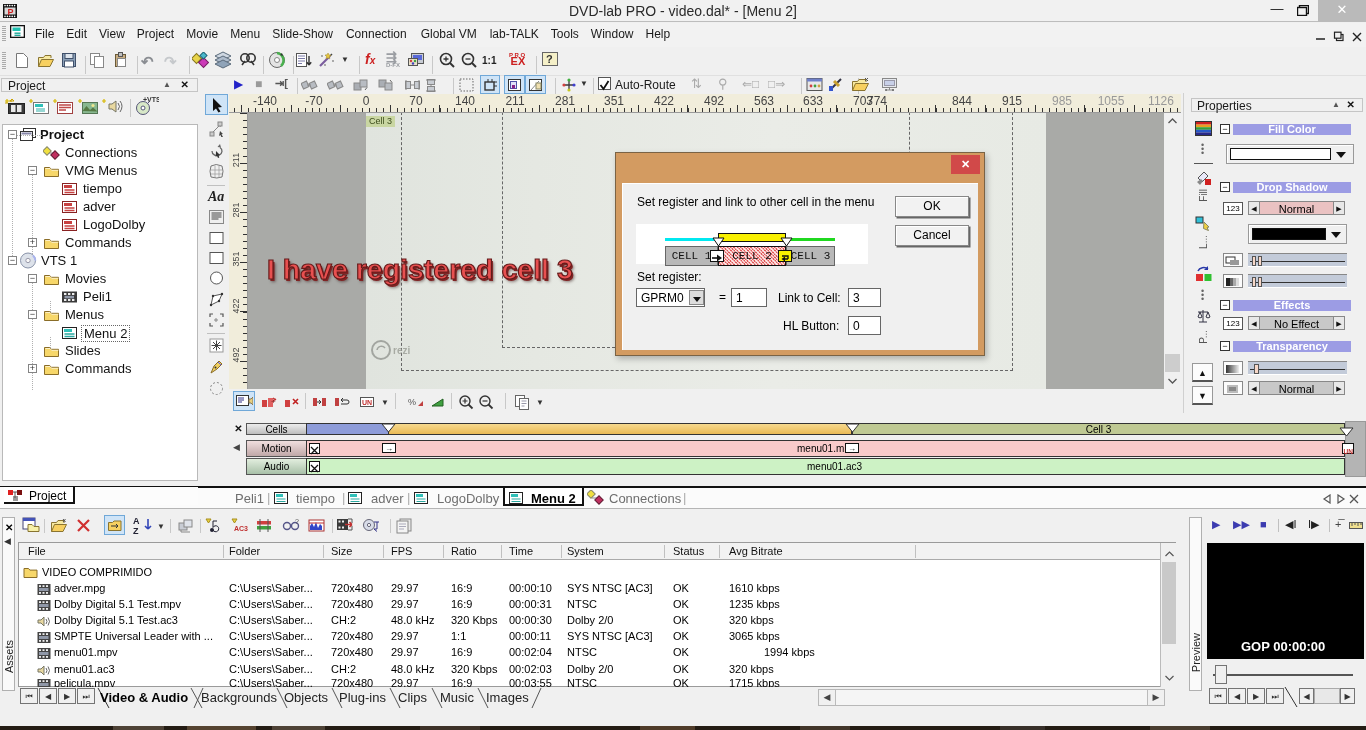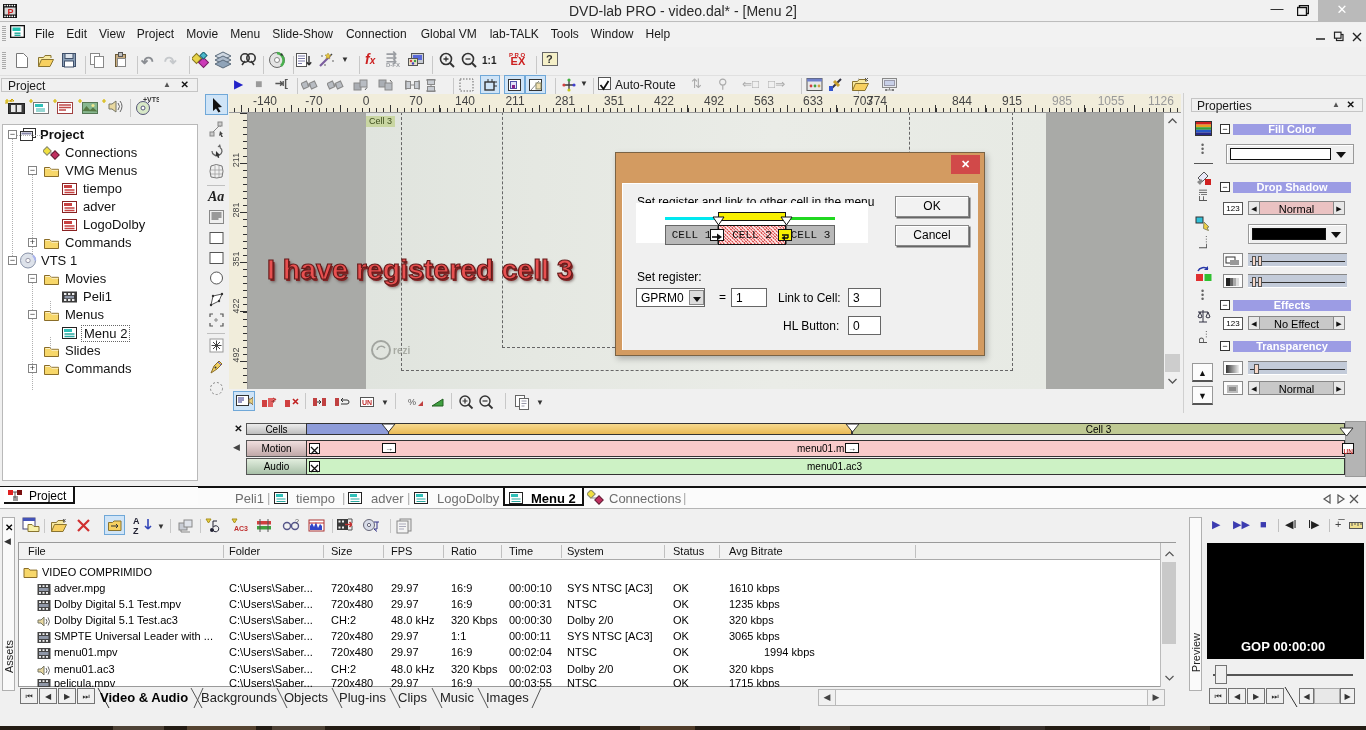--- a/index.html
+++ b/index.html
@@ -1127,21 +1127,21 @@
       </svg></div>
 <div class="a spbtn" style="left:64px;top:288px">◀</div>
 <div class="a" style="left:76px;top:288px;width:73px;height:14px;background:#c8c8c8;border:1px solid #888;border-left:none;border-right:none;text-align:center;font-size:11px;line-height:14px">Normal</div>
 <div class="a spbtn" style="left:149px;top:288px">▶</div>
 </div>
 
 <div class="a" id="dialog" style="left:615px;top:152px;width:370px;height:204px;background:#d39b61;border:1px solid #7a6345;box-shadow:2px 3px 6px rgba(0,0,0,.25)">
 <div class="a" style="left:335px;top:2px;width:29px;height:19px;background:#d14949;color:#fff;text-align:center;font-size:11px;font-weight:bold;line-height:18px">✕</div>
 <div class="a" style="left:6px;top:30px;width:356px;height:167px;background:#f0f0f0;border-top:1px solid #fff;border-left:1px solid #fff">
   <span class="a" style="left:14px;top:11px;font-size:12px">Set register and link to other cell in the menu</span>
-  <div class="a" style="left:13px;top:19px;width:232px;height:40px;background:#fff">
+  <div class="a" style="left:13px;top:40px;width:232px;height:40px;background:#fff">
     <div class="a" style="left:29px;top:14px;width:53px;height:3px;background:#00e8f0"></div>
     <div class="a" style="left:82px;top:9px;width:68px;height:9px;background:#f8f000;border:1px solid #111"></div>
     <div class="a" style="left:150px;top:14px;width:49px;height:3px;background:#20d820"></div>
     <svg class="a" style="left:76px;top:13px" width="13" height="10">
           <path d="M1 1h11l-5.5 8z" fill="#fff" stroke="#111"></path>
         </svg>
     <svg class="a" style="left:144px;top:13px" width="13" height="10">
           <path d="M1 1h11l-5.5 8z" fill="#fff" stroke="#111"></path>
         </svg>
     <div class="a" style="left:29px;top:22px;width:53px;height:20px;background:#b8b8b8;border:1px solid #666;font-family:'Liberation Mono',monospace;font-size:11px;text-align:center;line-height:19px;color:#111">CELL 1</div>

